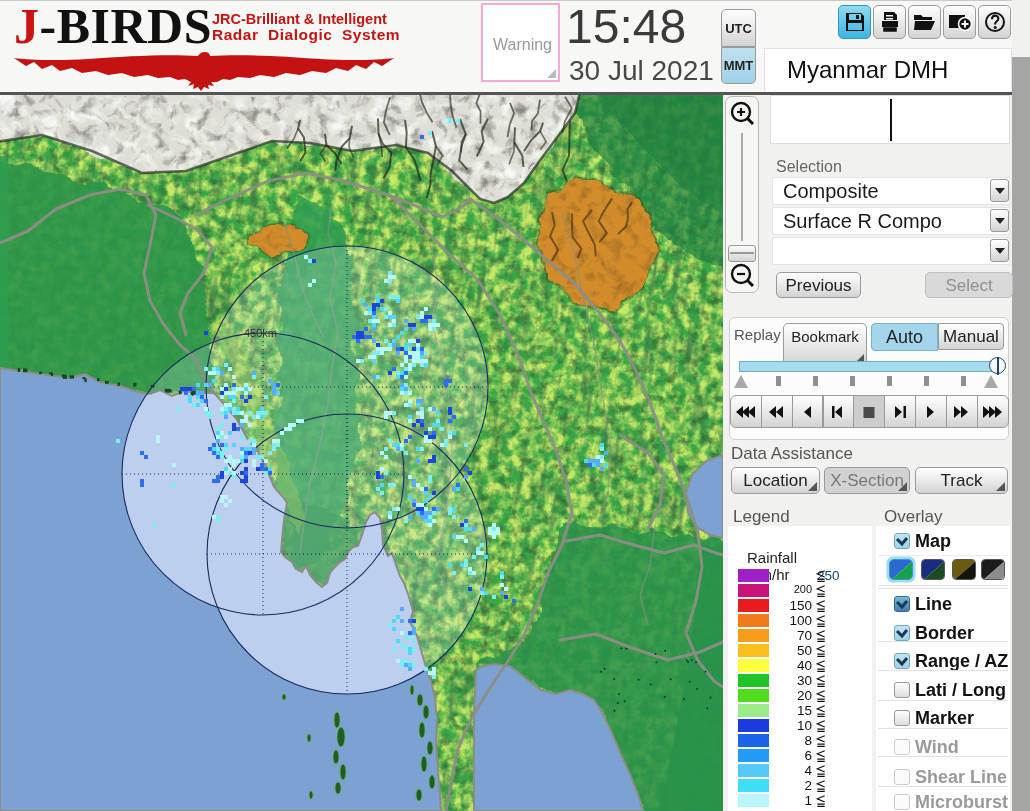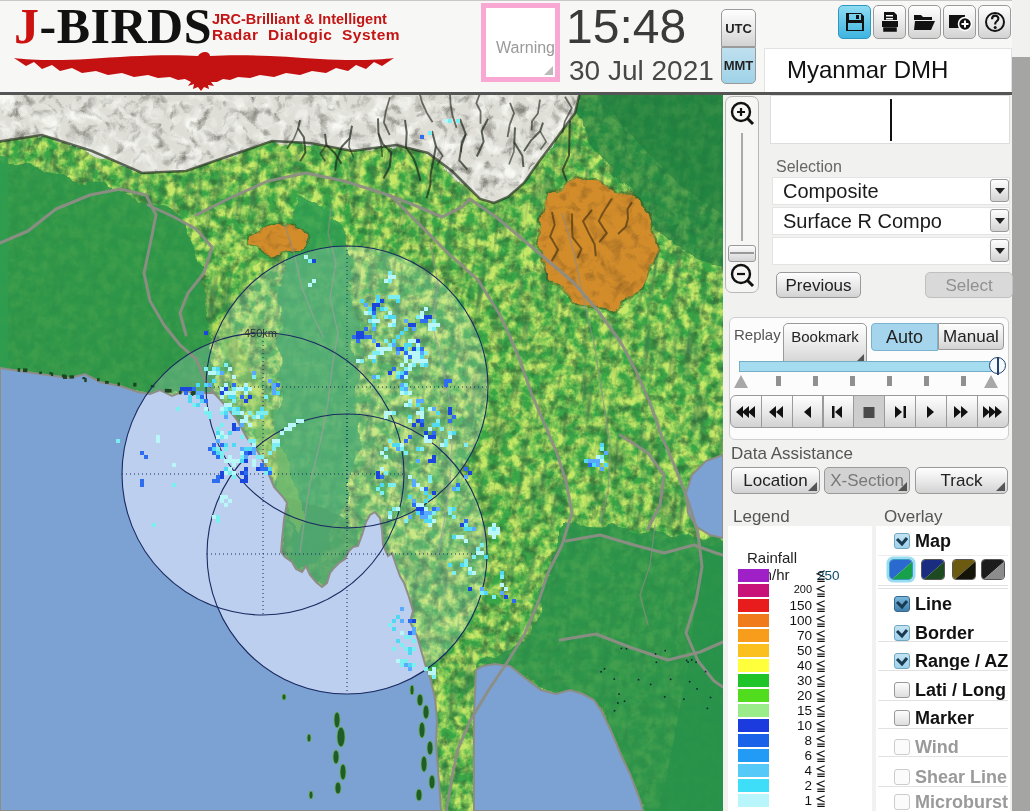--- a/index.html
+++ b/index.html
@@ -17,21 +17,21 @@
 </style></head>
 <body>
 
 <div class="abs" style="left:0;top:0;width:1030px;height:93px;background:#f7f7f5;border-top:1px solid #c8c8c8;"></div>
 <div class="abs" style="left:14px;top:-3px;font-family:'Liberation Serif',serif;font-weight:bold;font-size:50px;letter-spacing:0.5px;color:#111;"><span style="color:#cc1111;">J</span>-BIRDS</div>
 <svg class="abs" style="left:8px;top:46px" width="392" height="50" viewBox="0 0 392 50">
     <path fill="#c41111" d="M190,10 C160,8 120,10 80,13 C50,15 20,14 6,12 L18,20 L26,16 L34,23 L44,19 L52,25 L64,22 L74,27 L88,25 L100,29 L114,27 L126,31 L140,29 L150,32 L162,31 L170,34 L177,33 L183,36 L180,40 L186,38 L185,43 L190,41 L193,45 L196,41 L201,43 L200,39 L206,40 L203,36 L209,36 L215,33 L222,34 L230,31 L242,32 L252,29 L266,31 L278,27 L292,29 L304,25 L318,27 L328,22 L340,25 L348,19 L358,23 L366,16 L374,20 L386,12 C372,14 342,15 312,13 C272,10 232,8 202,10 C202,8 200,6 197,6 C194,6 191,8 190,10 Z"></path>
   </svg>
 <div class="abs" style="left:212px;top:11px;color:#c41414;font-weight:bold;font-size:14.5px;line-height:16px;letter-spacing:0px;">JRC-Brilliant &amp; Intelligent<br><span style="font-size:15.5px;letter-spacing:0.5px;">Radar&nbsp; Dialogic&nbsp; System</span></div>
 
-<div class="abs" style="left:481px;top:3px;width:79px;height:79px;background:#fff;border:5px solid #f9a8d4;">
+<div class="abs" style="left:481px;top:3px;width:79px;height:79px;background:#fff;border:2px solid #f9a8d4;">
  <div class="abs" style="left:0;top:31px;width:79px;text-align:center;color:#9a9a9a;font-size:16px;">Warning</div>
  <div class="fold" style="border-bottom-color:#bbb;"></div>
 </div>
 <div class="abs" style="left:566px;top:-1px;font-size:48px;color:#3a3a3a;">15:48</div>
 <div class="abs" style="left:569px;top:55px;font-size:28px;color:#474747;">30 Jul 2021</div>
 
 <div class="btn" style="left:721px;top:9px;width:35px;height:38px;font-size:13px;font-weight:bold;line-height:38px;border-radius:5px 5px 0 0;">UTC</div>
 <div class="btn" style="left:721px;top:47px;width:35px;height:37px;font-size:13px;font-weight:bold;line-height:36px;border-radius:0 0 5px 5px;background:linear-gradient(#bfe0ee,#9fd2e8);">MMT</div>
 <div class="btn" style="left:838px;top:5px;width:33px;height:34px;background:linear-gradient(#8edcf2,#3fb4e0);border-color:#2e98c4;padding-top:5px;"><svg width="22" height="22" viewBox="0 0 22 22">
       <path fill="#111" d="M2,2 h15 l3,3 v15 h-18 Z M5,3 v6 h12 v-6 Z M12,4 h3 v4 h-3 Z M4,12 h14 v7 h-14 Z" fill-rule="evenodd"></path>

